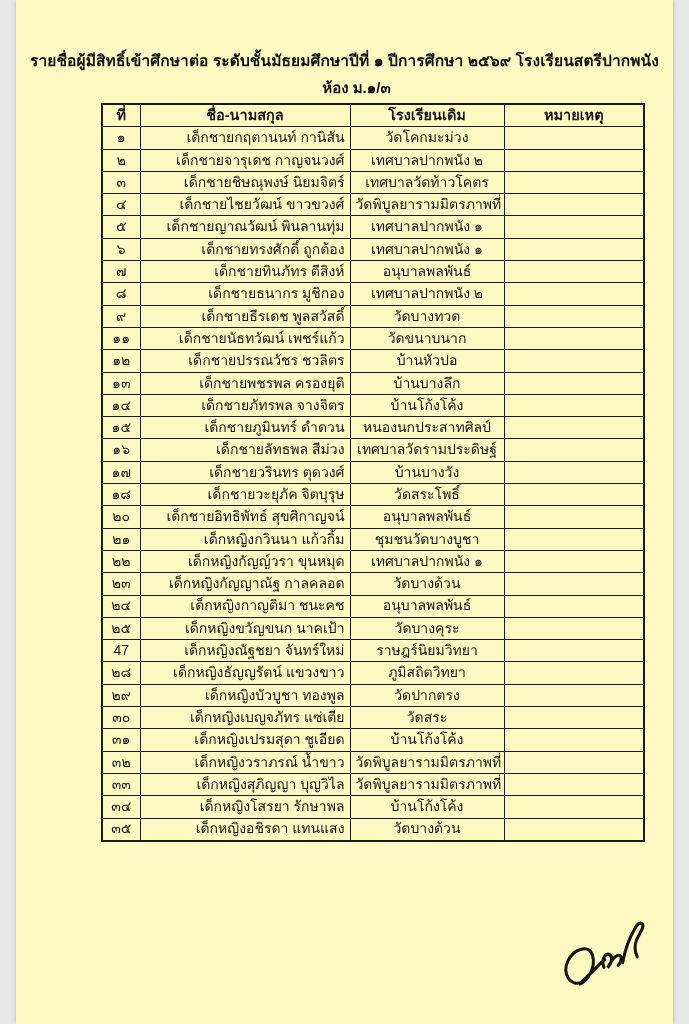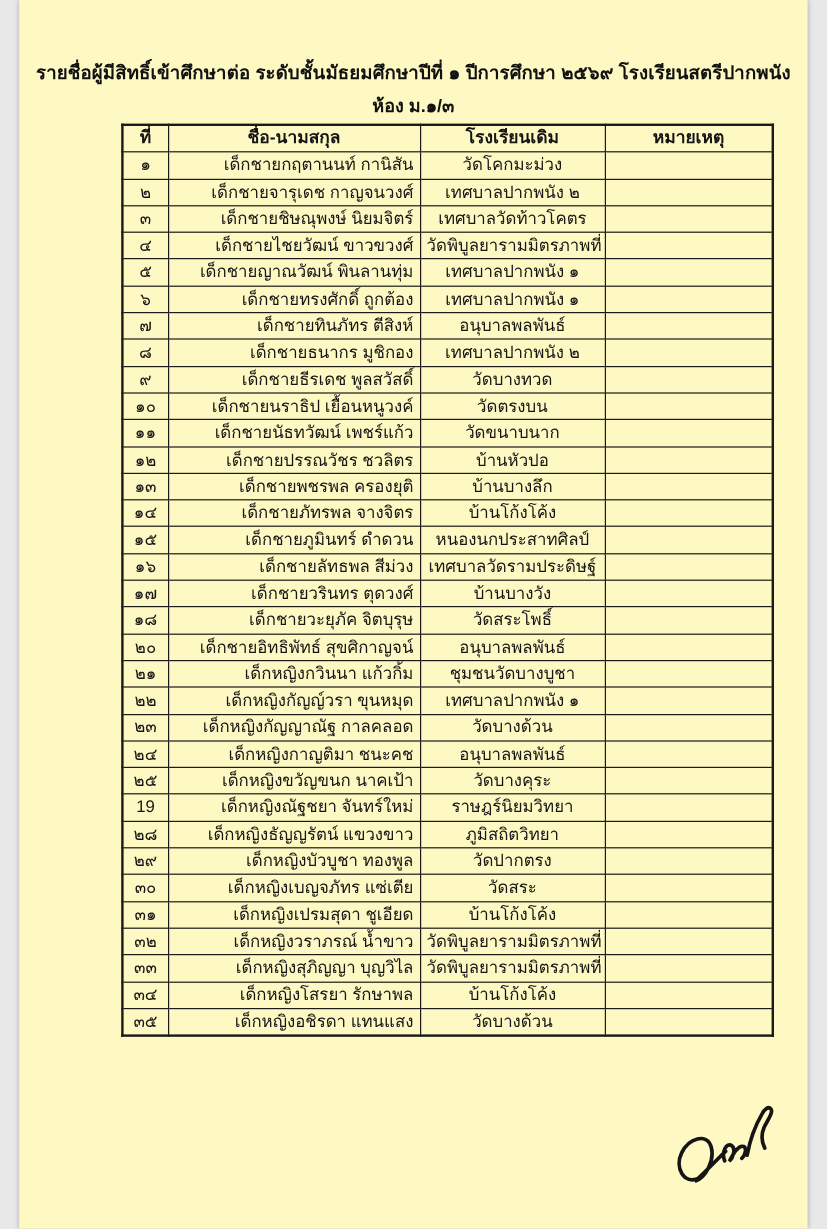--- a/index.html
+++ b/index.html
@@ -31,20 +31,21 @@
   }
   .doc-room {
     position: absolute;
     top: 76px;
     left: 0;
     width: 100%;
     text-align: center;
     font-size: 15px;
     font-weight: bold;
     color: #111;
+    padding-left: 12px;
   }
   table.roster {
     position: absolute;
     top: 103px;
     left: 85px;
     width: 542px;
     border-collapse: collapse;
     table-layout: fixed;
     font-size: 14px;
     color: #151515;
@@ -149,26 +150,20 @@
           <td class="col-school">เทศบาลปากพนัง ๒</td>
           <td class="col-note"></td>
         </tr>
         <tr>
           <td class="col-no">๙</td>
           <td class="col-name">เด็กชายธีรเดช  พูลสวัสดิ์</td>
           <td class="col-school">วัดบางทวด</td>
           <td class="col-note"></td>
         </tr>
         <tr>
-          <td class="col-no">๑๐</td>
-          <td class="col-name">เด็กชายนราธิป  เยื้อนหนูวงค์</td>
-          <td class="col-school">วัดตรงบน</td>
-          <td class="col-note"></td>
-        </tr>
-        <tr>
           <td class="col-no">๑๑</td>
           <td class="col-name">เด็กชายนัธทวัฒน์  เพชร์แก้ว</td>
           <td class="col-school">วัดขนาบนาก</td>
           <td class="col-note"></td>
         </tr>
         <tr>
           <td class="col-no">๑๒</td>
           <td class="col-name">เด็กชายปรรณวัชร  ชวลิตร</td>
           <td class="col-school">บ้านหัวปอ</td>
           <td class="col-note"></td>
@@ -239,21 +234,21 @@
           <td class="col-school">อนุบาลพลพันธ์</td>
           <td class="col-note"></td>
         </tr>
         <tr>
           <td class="col-no">๒๕</td>
           <td class="col-name">เด็กหญิงขวัญขนก  นาคเป้า</td>
           <td class="col-school">วัดบางคุระ</td>
           <td class="col-note"></td>
         </tr>
         <tr>
-          <td class="col-no">19</td>
+          <td class="col-no">47</td>
           <td class="col-name">เด็กหญิงณัฐชยา  จันทร์ใหม่</td>
           <td class="col-school">ราษฎร์นิยมวิทยา</td>
           <td class="col-note"></td>
         </tr>
         <tr>
           <td class="col-no">๒๘</td>
           <td class="col-name">เด็กหญิงธัญญรัตน์  แขวงขาว</td>
           <td class="col-school">ภูมิสถิตวิทยา</td>
           <td class="col-note"></td>
         </tr>

